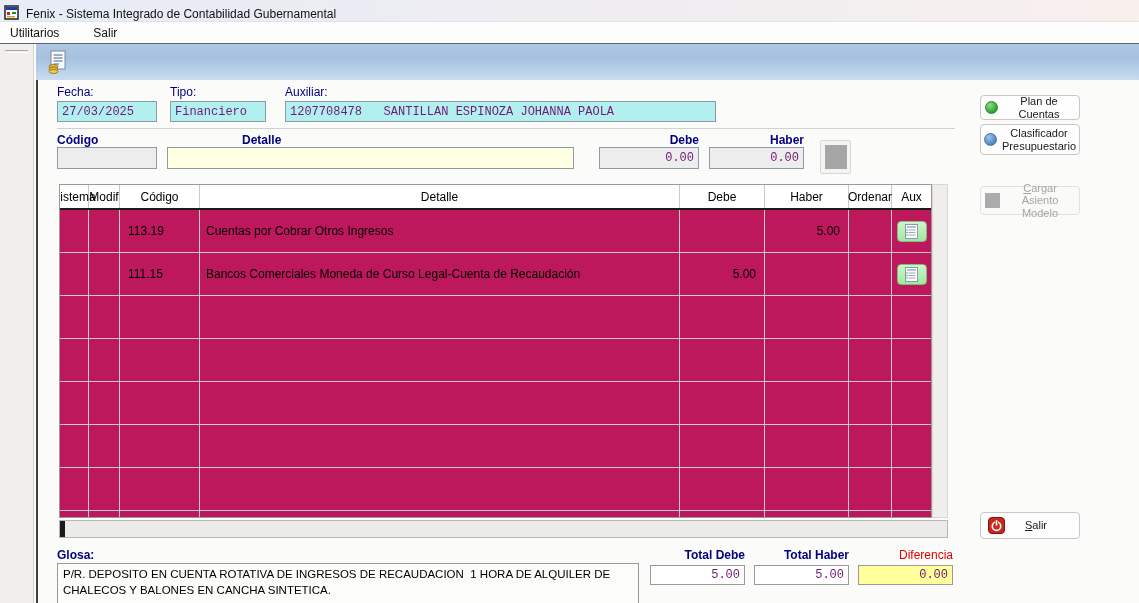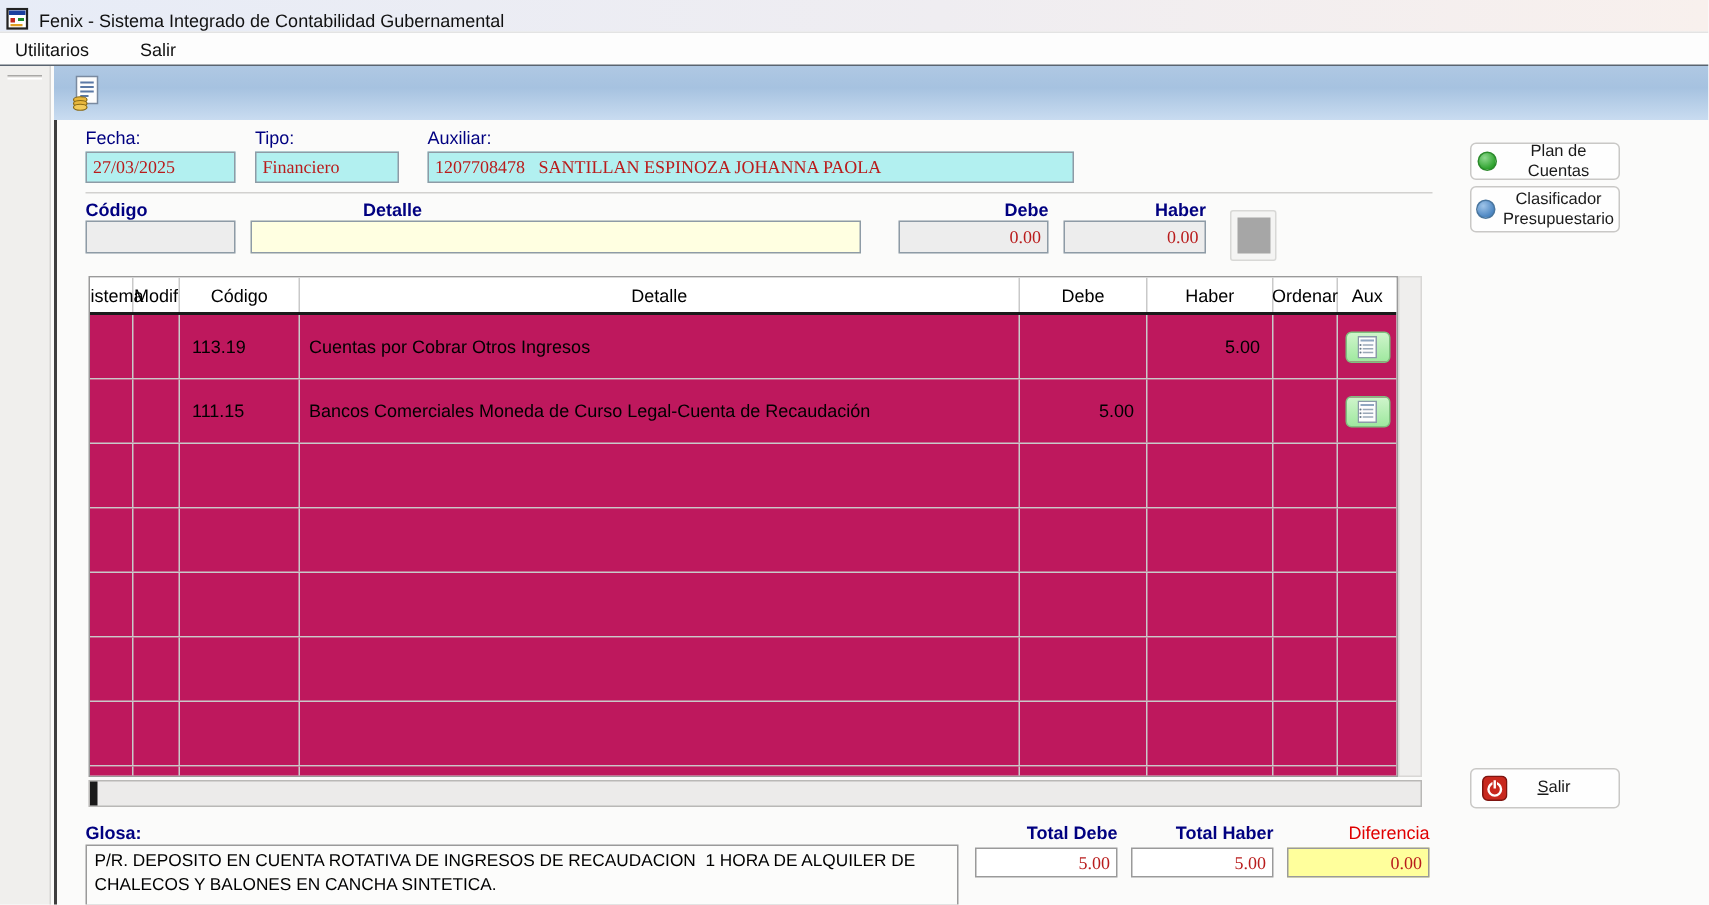--- a/index.html
+++ b/index.html
@@ -37,22 +37,22 @@
   .toolbar{position:absolute;left:36px;top:0;width:1103px;height:36px;
     background:linear-gradient(180deg,#AFC8E3 0%,#A6C2E0 40%,#C9DCF0 100%)}
   .toolbar-btn{position:absolute;left:10px;top:6px;width:24px;height:24px;border:none;background:transparent;cursor:pointer;padding:0}
 
   .main-panel{position:absolute;left:36px;top:36px;width:1103px;height:524px;background:#FBFBFA;border-left:2px solid #3F3F3F}
 
   
   .lbl{position:absolute;font-size:12px;color:var(--label-navy)}
   .lbl.bold{font-weight:bold}
   .lbl.red{color:var(--diferencia-red);font-weight:normal}
-  .fld{position:absolute;height:21px;border:1px solid #8E9BA6;font-size:12px;color:#b91c1c;
-    font-family:Liberation Serif, serif;padding:0 4px;background:#fff}
+  .fld{position:absolute;height:21px;border:1px solid #8E9BA6;font-size:12px;color:#701a75;
+    font-family:Liberation Mono, monospace;padding:0 4px;background:#fff}
   .fld.cyan{background:var(--field-cyan)}
   .fld.gray{background:var(--field-gray)}
   .fld.yellowish{background:var(--field-yellow)}
   .fld.num{text-align:right}
   .fld.total{border:1px solid #9A9A9A}
   .fld.dif{background:var(--diferencia-yellow)}
   .hline{position:absolute;height:1px;background:#D2D1CF}
 
   .square-btn{position:absolute;width:31px;height:34px;background:#F4F4F3;border:1px solid #D8D8D6;
     border-radius:2px;display:flex;align-items:center;justify-content:center;padding:0}
@@ -502,20 +502,24 @@
     <input class="fld num total dif" style="left: 820px; top: 485px; width: 95px; height: 20px;" value="0.00">
 
     <button class="side-btn" style="top:15px;height:25px">
       <span class="sphere green"></span>
       <span>Plan de Cuentas</span>
     </button>
     <button class="side-btn" style="top:44px;height:31px">
       <span class="sphere blue"></span>
       <span style="text-align:center">Clasificador Presupuestario</span>
     </button>
+    <button class="side-btn disabled" style="top:106px;height:29px">
+      <span class="gray-sq-ico"></span>
+      <span style="text-align:center"><u>C</u>argar Asiento Modelo</span>
+    </button>
     <button class="side-btn" style="top:432px;height:27px;justify-content:flex-start;padding-left:7px;gap:20px">
       <span class="power-ico">
         <svg width="17" height="17" viewBox="0 0 17 17">
           <rect x="0.5" y="0.5" width="16" height="16" rx="3.5" fill="#C8281E" stroke="#7E1410"></rect>
           <circle cx="8.5" cy="9.2" r="4.2" fill="none" stroke="#fff" stroke-width="1.6"></circle>
           <line x1="8.5" y1="2.8" x2="8.5" y2="8.6" stroke="#C8281E" stroke-width="3"></line>
           <line x1="8.5" y1="3.2" x2="8.5" y2="8.6" stroke="#fff" stroke-width="1.6"></line>
         </svg>
       </span>
       <span><u>S</u>alir</span>

